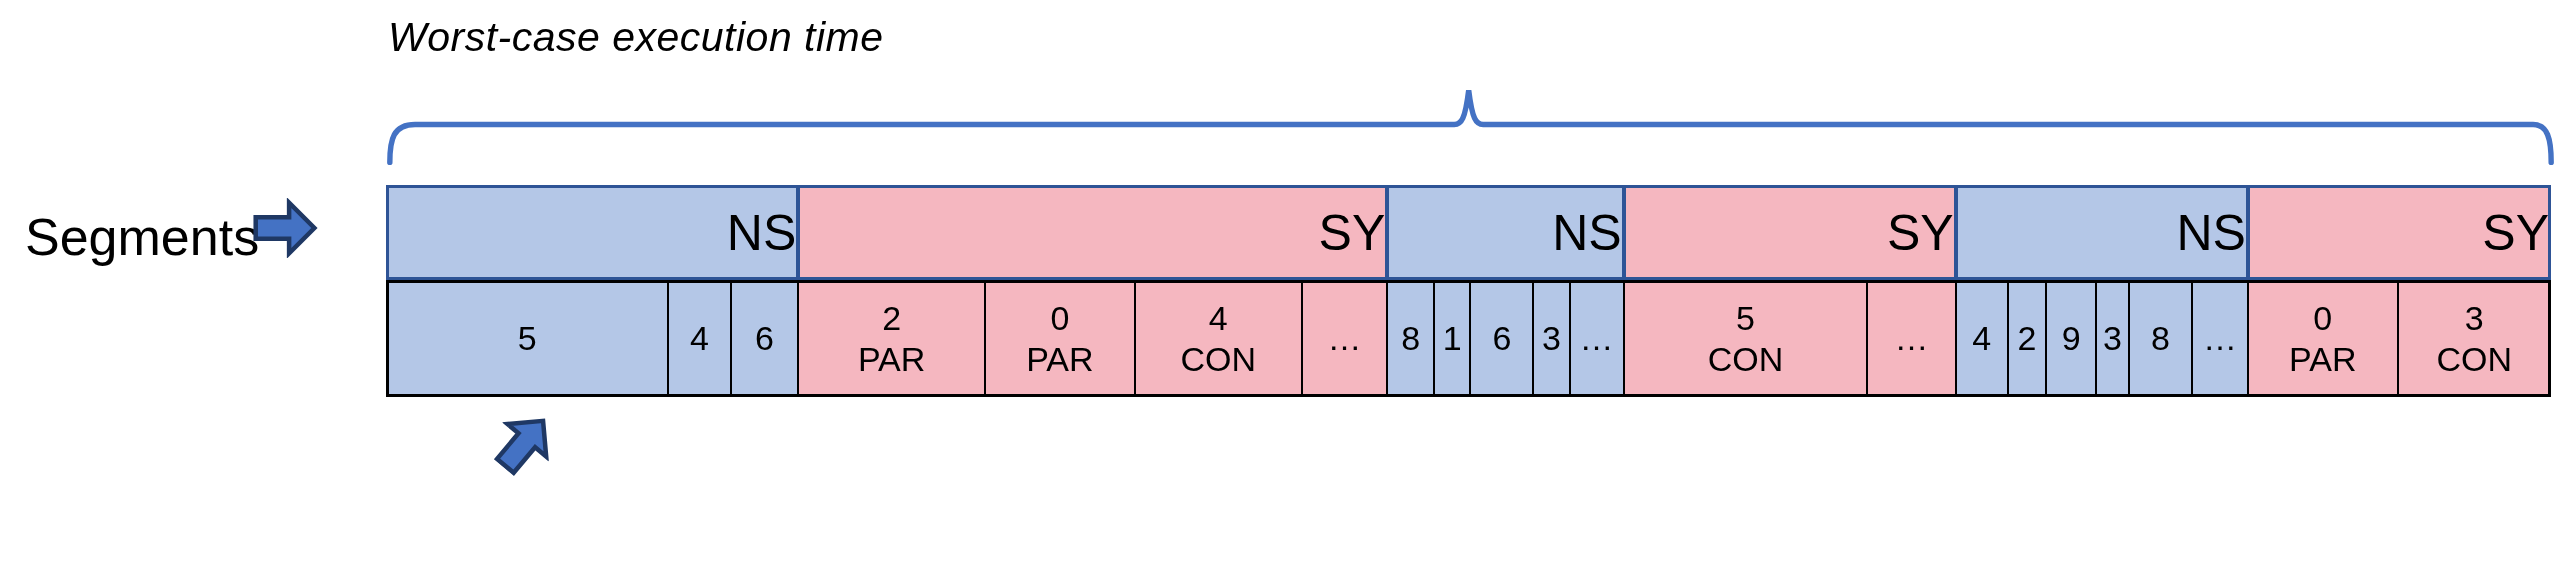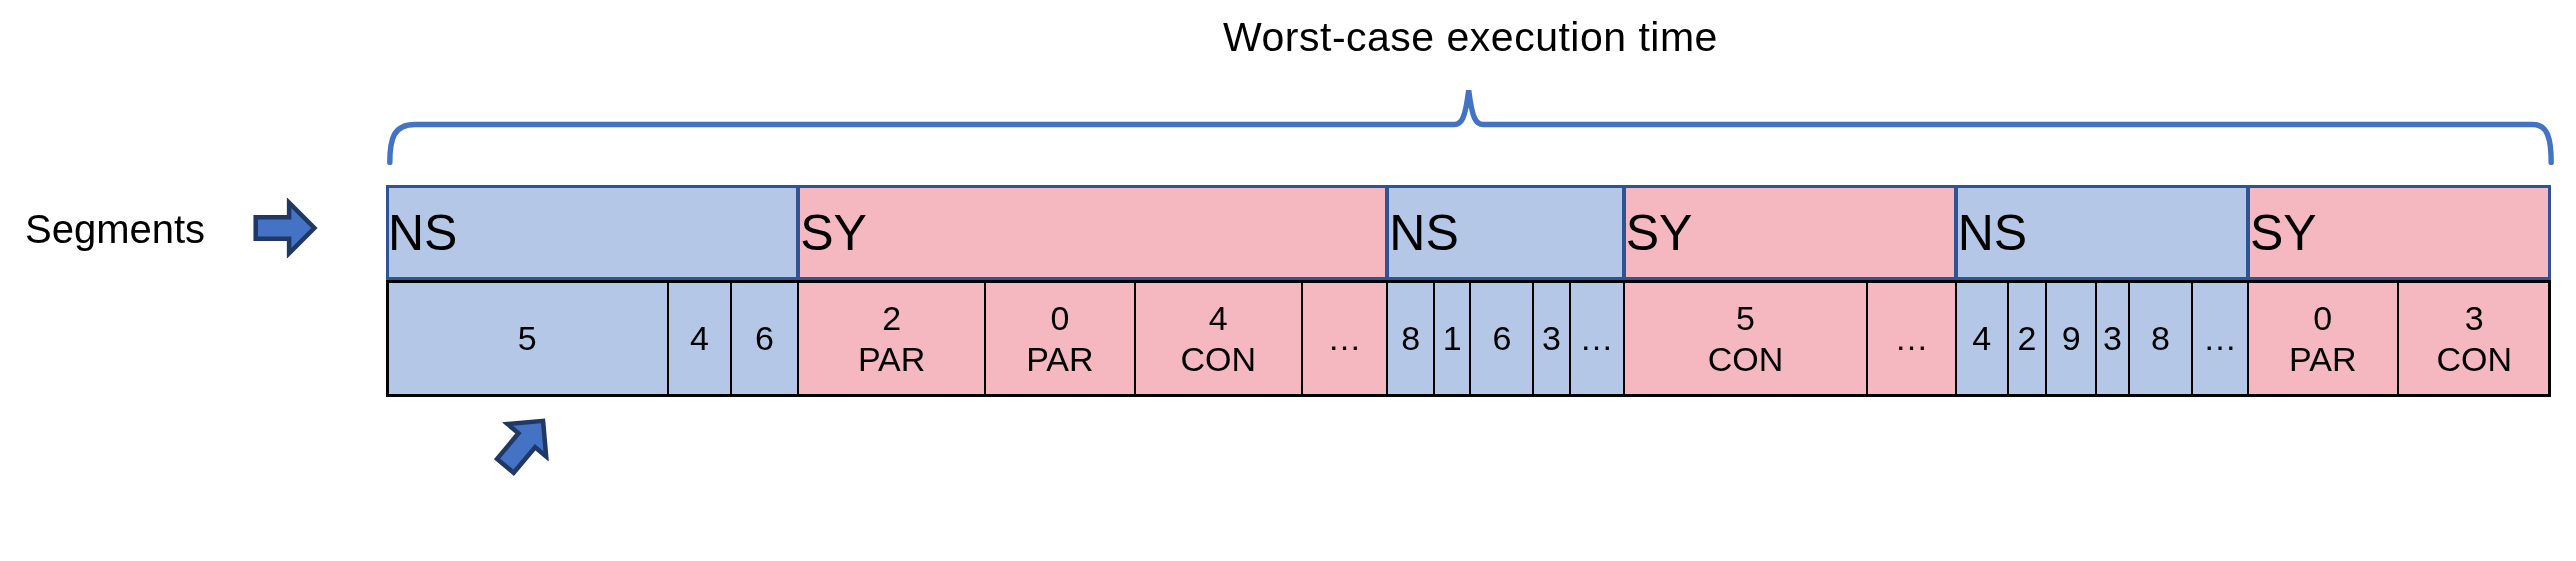--- a/index.html
+++ b/index.html
@@ -1,38 +1,38 @@
 <!DOCTYPE html>
 <html style="--ns-fill: #b4c7e7; --sy-fill: #f5b7c0; --segment-border: #2e5496; --fragment-border: #000000; --brace: #4472c4; --arrow-fill: #4472c4; --arrow-outline: #1f3864;font-size:14.4px"><head>
 <meta charset="utf-8">
 <style>
   html,body{margin:0;padding:0;background:#fff;}
   body{font-family:"Liberation Sans","DejaVu Sans",sans-serif;color:#000;}
   .canvas{position:relative;width:2576px;height:561px;background:#ffffff;overflow:hidden;}
 
-  .title{position:absolute;left:388px;top:14.4px;width:2165px;text-align:center;
-         font-size:41px;letter-spacing:0.5px;}
+  .title{position:absolute;left:388px;top:14.4px;width:2165px;
+         font-size:41px;letter-spacing:0.5px;font-style:italic;}
 
   .brace-svg{position:absolute;left:379px;top:83px;}
 
-  .side-label{position:absolute;font-size:40px;}
+  .side-label{position:absolute;font-size:52px;}
   .segments-label{left:25px;top:207px;}
   .fragments-label{left:413px;top:491px;}
 
   .arrow-svg{position:absolute;}
   .segments-arrow{left:253px;top:198px;}
   .fragments-arrow{left:492px;top:413px;transform:rotate(-50deg);}
 
   .diagram{position:absolute;left:386px;top:185px;width:2165px;height:212px;}
   .seg-row{position:absolute;left:0;top:0;width:100%;height:95px;}
   .frag-row{position:absolute;left:0;top:95px;width:100%;height:117px;}
 
   .seg-cell{position:absolute;top:0;height:100%;box-sizing:border-box;
             border:2.7px solid var(--segment-border);
-            display:flex;align-items:center;justify-content:flex-start;
+            display:flex;align-items:center;justify-content:flex-end;
             font-size:50px;}
   .frag-cell{position:absolute;top:0;height:100%;box-sizing:border-box;
              border:1.8px solid var(--fragment-border);
              display:flex;flex-direction:column;align-items:center;justify-content:center;
              font-size:34px;line-height:1.18;text-align:center;overflow:hidden;}
   .ns{background:var(--ns-fill);}
   .sy{background:var(--sy-fill);}
 
   .row-outline{position:absolute;box-sizing:border-box;pointer-events:none;}
   .seg-outline{left:0;top:0;width:100%;height:95px;border:3.6px solid var(--segment-border);}

